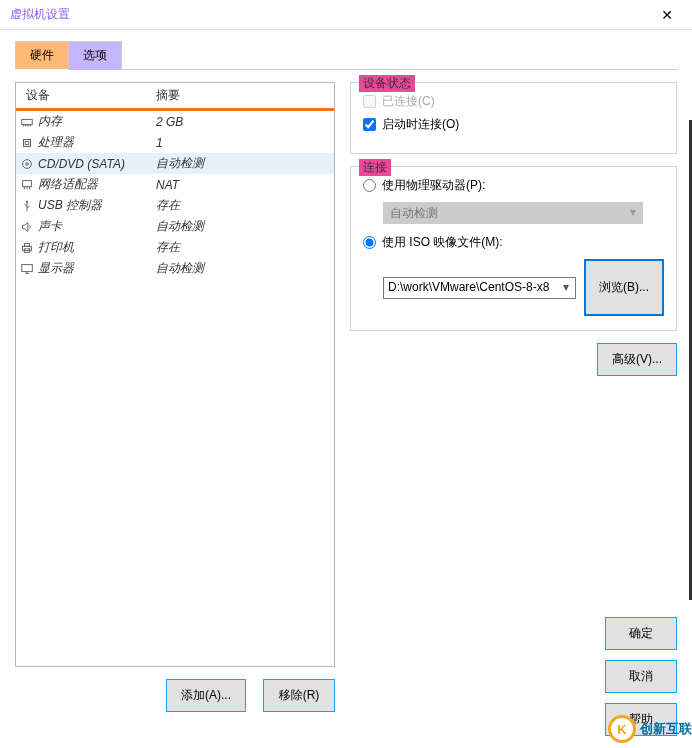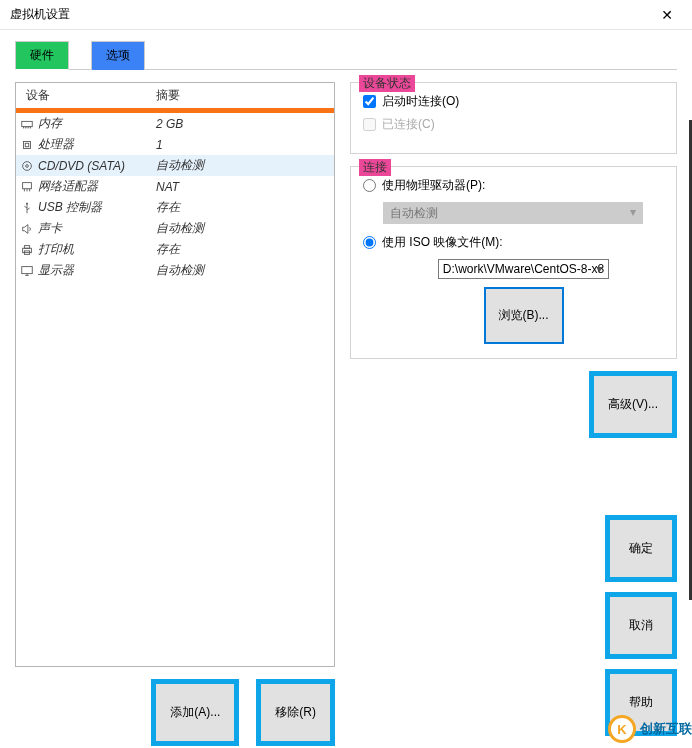--- a/index.html
+++ b/index.html
@@ -1,49 +1,49 @@
 <!DOCTYPE html>
 <html><head>
   <meta charset="utf-8">
   <style>
     * { box-sizing: border-box; margin: 0; padding: 0; font-family: "Microsoft YaHei", "Segoe UI", sans-serif; font-size: 12px; }
     body { background: #fff; width: 692px; height: 748px; position: relative; }
     .titlebar { height: 30px; border-bottom: 1px solid #e5e5e5; display: flex; align-items: center; padding: 0 10px; justify-content: space-between; }
-    .titlebar-title { color: #000000; }
+    .titlebar-title { color: #8b5cf6; }
     .close-btn { width: 30px; height: 30px; display: flex; align-items: center; justify-content: center; font-size: 14px; cursor: pointer; }
     .content { padding: 10px 15px 12px 15px; }
     .tabs { display: flex; border-bottom: 1px solid #ccc; margin-bottom: 0; }
     .tab { padding: 5px 14px; border: 1px solid #ccc; border-bottom: none; background: #fff; margin-right: -1px; cursor: pointer; position: relative; top: 1px; }
-    .tab.active { background: #22c55e; border-bottom: 1px solid #fff; }
-    .tab.inactive { background: #3b82f6; margin-left: 23px; }
+    .tab.active { background: #fdba74; border-bottom: 1px solid #fff; }
+    .tab.inactive { background: #c4b5fd; }
     .main-area { display: flex; gap: 15px; padding-top: 12px; }
     .left-col { width: 320px; }
     .device-list { border: 1px solid #b5b5b5; height: 585px; background: #fff; }
-    .list-header { display: flex; border-bottom: 5px solid #f97316; padding: 4px 0; }
+    .list-header { display: flex; border-bottom: 3px solid #f97316; padding: 4px 0; }
     .list-header .col1 { width: 140px; padding-left: 10px; color: #333; }
     .list-header .col2 { flex: 1; color: #333; }
     .list-row { display: flex; align-items: center; padding: 2px 0; cursor: pointer; font-style: italic; }
     .list-row.selected { background: #e5f1fb; justify-content: center; }
     .list-row .icon-cell { width: 22px; display: flex; justify-content: center; color: #555; }
     .list-row .col1 { width: 118px; color: #333; }
     .list-row .col2 { flex: 1; color: #333; }
     .left-btns { display: flex; justify-content: flex-end; gap: 17px; margin-top: 12px; }
-    .btn { border: 5px solid #0ea5e9; background: #e1e1e1; padding: 20px 14px; cursor: pointer; min-width: 72px; text-align: center; }
+    .btn { border: 1px solid #0ea5e9; background: #e1e1e1; padding: 7px 14px; cursor: pointer; min-width: 72px; text-align: center; }
     .btn.focused { border: 2px solid #0078d7; padding: 18px 13px; }
     .right-col { flex: 1; }
     .fieldset { border: 1px solid #d4d4d4; padding: 10px 12px 14px 12px; margin-bottom: 12px; position: relative; }
     .fieldset-legend { position: absolute; top: -8px; left: 8px; background: #ec4899; padding: 0 4px; color: #333; }
     .checkbox-row { display: flex; align-items: center; margin-bottom: 6px; }
     .checkbox-row input { margin-right: 6px; }
     .checkbox-row label.disabled { color: #aaa; }
     .radio-row { display: flex; align-items: center; margin-bottom: 8px; }
     .radio-row input { margin-right: 6px; }
     .dropdown-disabled { width: 260px; height: 22px; border: 1px solid #ccc; background: #ccc; color: #777; padding: 2px 6px; margin-left: 20px; margin-bottom: 10px; position: relative; }
     .dropdown-disabled::after { content: "▾"; position: absolute; right: 6px; color: #999; }
-    .iso-row { display: flex; align-items: center; gap: 8px; margin-left: 20px; flex-direction: column; }
+    .iso-row { display: flex; align-items: center; gap: 8px; margin-left: 20px; }
     .iso-select { flex: 1; height: 22px; border: 1px solid #7a7a7a; padding: 2px 4px; background: #fff; position: relative; }
     .iso-select::after { content: "▾"; position: absolute; right: 6px; color: #555; }
     .adv-row { display: flex; justify-content: flex-end; margin-top: 10px; }
     .footer { position: absolute; bottom: 12px; right: 15px; display: flex; gap: 10px; flex-direction: column; }
     .watermark { position: absolute; bottom: 5px; right: 0; display: flex; align-items: center; gap: 4px; }
     .watermark-circle { width: 28px; height: 28px; border: 3px solid #f5a623; border-radius: 50%; display: flex; align-items: center; justify-content: center; color: #f5a623; font-weight: bold; font-size: 13px; background: #fff; }
     .watermark-text { color: #0369a1; font-size: 13px; font-weight: bold; }
     .right-edge { position: absolute; right: 0; top: 120px; width: 3px; height: 480px; background: #333; }
     svg { width: 14px; height: 14px; }
   </style>
@@ -162,26 +162,26 @@
       <div class="left-btns">
         <div class="btn"><span>添加(A)...</span></div>
         <div class="btn"><span>移除(R)</span></div>
       </div>
     </div>
 
     <div class="right-col">
       <div class="fieldset">
         <div class="fieldset-legend">设备状态</div>
         <div class="checkbox-row">
+          <input type="checkbox" disabled="" style="">
+          <label class="disabled"><span>已连接(C)</span></label>
+        </div>
+        <div class="checkbox-row">
           <input type="checkbox" checked="" style="">
           <label><span>启动时连接(O)</span></label>
-        </div>
-        <div class="checkbox-row">
-          <input type="checkbox" disabled="" style="">
-          <label class="disabled"><span>已连接(C)</span></label>
         </div>
       </div>
 
       <div class="fieldset">
         <div class="fieldset-legend">连接</div>
         <div class="radio-row">
           <input type="radio" name="conn" style="">
           <label>使用物理驱动器(P):</label>
         </div>
         <div class="dropdown-disabled">自动检测</div>

